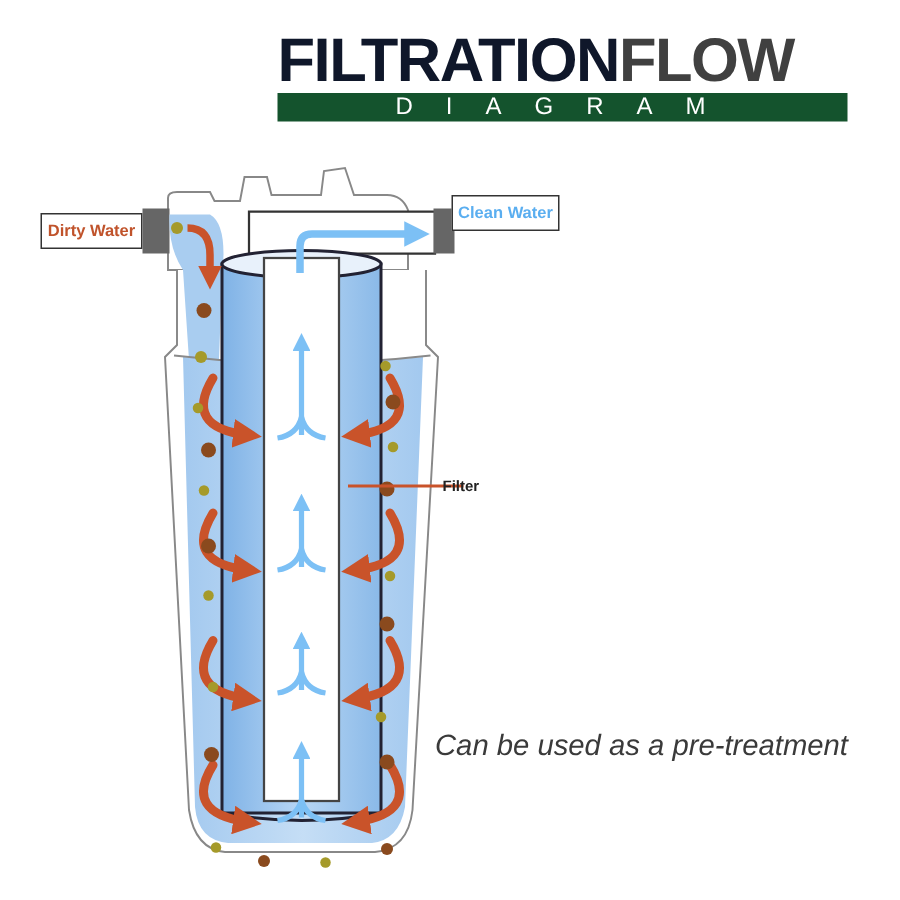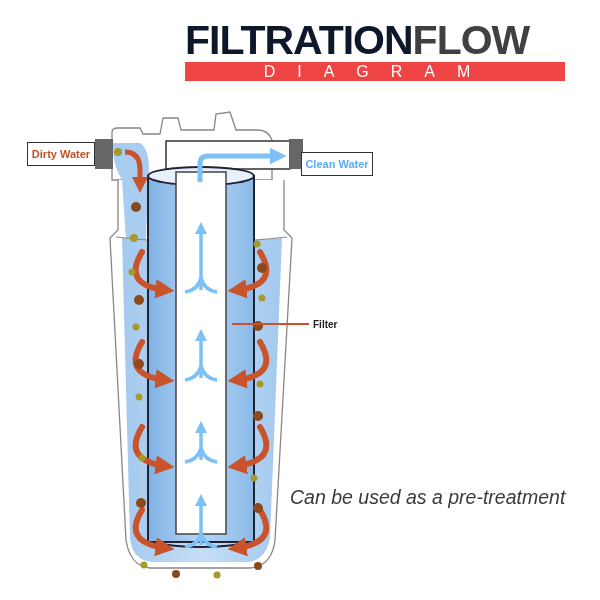--- a/index.html
+++ b/index.html
@@ -1,26 +1,26 @@
 <!DOCTYPE html>
 <html><head>
   <meta charset="utf-8">
   <style>
     html, body { margin: 0; padding: 0; background: #ffffff; }
     body { width: 600px; height: 600px; position: relative; overflow: hidden; font-family: "Liberation Sans", sans-serif; }
     .title-wrap { position: absolute; left: 185px; top: 20px; width: 380px; }
     .title-main { font-family: "Liberation Sans", sans-serif; font-weight: bold; font-size: 41px; letter-spacing: -1px; line-height: 40px; white-space: nowrap; }
     .title-main .t1 { color: #0f172a; }
     .title-main .t2 { color: #404040; }
-    .title-bar { margin-top: 2px; background: #ef4444; height: 19px; width: 380px; color: #ffffff; font-size: 16px; line-height: 19px; text-align: center; letter-spacing: 22px; padding-left: 6px; box-sizing: border-box; }
+    .title-bar { margin-top: 2px; background: #14532d; height: 19px; width: 380px; color: #ffffff; font-size: 16px; line-height: 19px; text-align: center; letter-spacing: 22px; padding-left: 6px; box-sizing: border-box; }
     .diagram { position: absolute; left: 0; top: 0; }
     .label-box { position: absolute; background: #fff; border: 1.5px solid #333; font-weight: bold; font-size: 11px; display: flex; align-items: center; justify-content: center; box-sizing: border-box; }
     .dirty { left: 27px; top: 142px; width: 68px; height: 24px; color: #c0532b; }
-    .clean { left: 301px; top: 152px; width: 72px; height: 24px; color: #5aaef0; }
-    .filter-label { position: absolute; left: 313px; top: 319px; font-weight: bold; font-size: 10px; color: #222; }
+    .clean { left: 301px; top: 130px; width: 72px; height: 24px; color: #5aaef0; }
+    .filter-label { position: absolute; left: 295px; top: 319px; font-weight: bold; font-size: 10px; color: #222; }
     .desc { position: absolute; left: 290px; top: 484px; width: 300px; font-size: 19.5px; line-height: 26px; color: #3a3a3a; }
     .desc div { white-space: nowrap; font-style: italic; }
   </style>
 </head>
 <body>
 
 <div class="title-wrap">
   <div class="title-main"><span class="t1">FILTRATION</span><span class="t2">FLOW</span></div>
   <div class="title-bar">DIAGRAM</div>
 </div>

